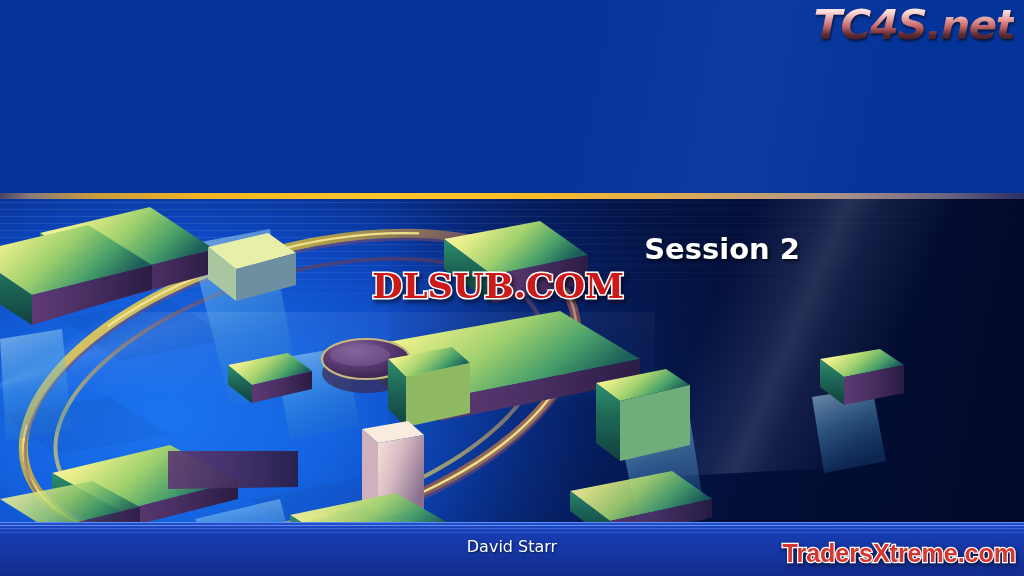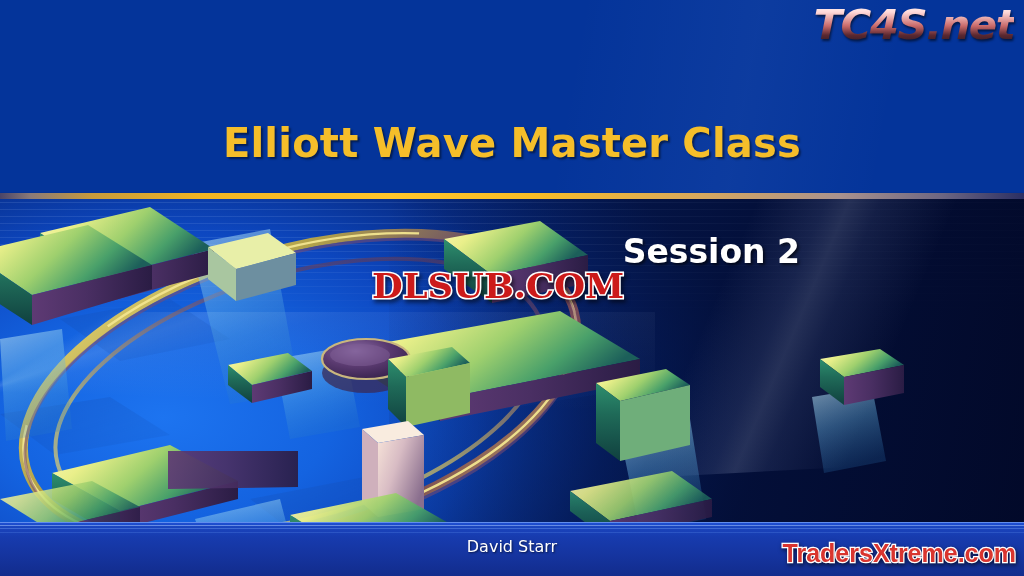--- a/index.html
+++ b/index.html
@@ -146,21 +146,21 @@
     color:#f5be2a;
     text-shadow:2px 2px 2px rgba(0,0,0,0.45);
     white-space:nowrap;
   }
 
   .session {
     position:absolute; left:0; top:232px;
     width:1024px;
     padding-right:224px;
     text-align:right;
-    font-size:33px; font-weight:bold;
+    font-size:29px; font-weight:bold;
     color:#ffffff;
     text-shadow:2px 2px 3px rgba(0,0,0,0.60);
     white-space:nowrap;
   }
 
   .presenter {
     position:absolute; left:0; top:537px;
     width:1024px; text-align:center;
     font-size:16px; font-weight:normal;
     color:#ffffff;
@@ -397,21 +397,20 @@
         <polygon points="290,316 346,350 346,370 290,336" fill="url(#gSide)"></polygon>
       </g>
 
     </svg>
   </div>
 
   <div class="bottom-band">
     <div class="bottom-lines"></div>
   </div>
 
-  <div class="title">Elliott Wave Master Class</div>
   <div class="session">Session 2</div>
   <div class="presenter">David Starr</div>
 
   <div class="wm-tc4s">TC4S.net</div>
   <div class="wm-dlsub">DLSUB.COM</div>
   <div class="wm-tx">TradersXtreme.com</div>
 
 </div>
 
 </body></html>

